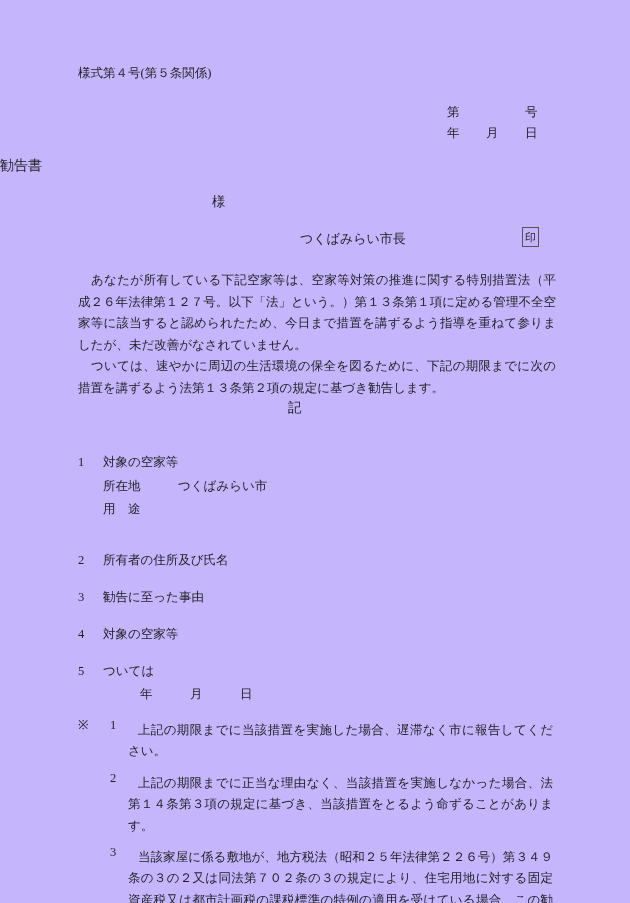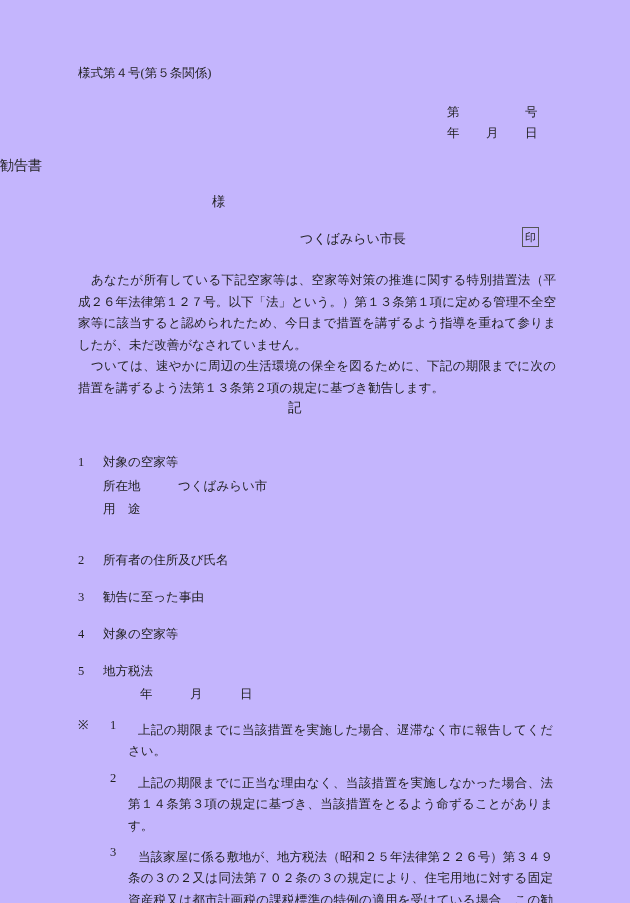--- a/index.html
+++ b/index.html
@@ -100,21 +100,21 @@
     <span>勧告に至った事由</span>
   </div>
 
   <div class="abs item item4 item-row">
     <span class="item-num">4</span>
     <span>対象の空家等</span>
   </div>
 
   <div class="abs item item5 item-row">
     <span class="item-num">5</span>
-    <span>地方税法</span>
+    <span>ついては</span>
   </div>
 
   <div class="abs deadline">年　　　月　　　日</div>
 
   <div class="abs notes">
     <div class="note-row">
       <span class="note-marker">※</span>
       <span class="note-num">1</span>
       <p class="note-text">上記の期限までに当該措置を実施した場合、遅滞なく市に報告してください。</p>
     </div>

